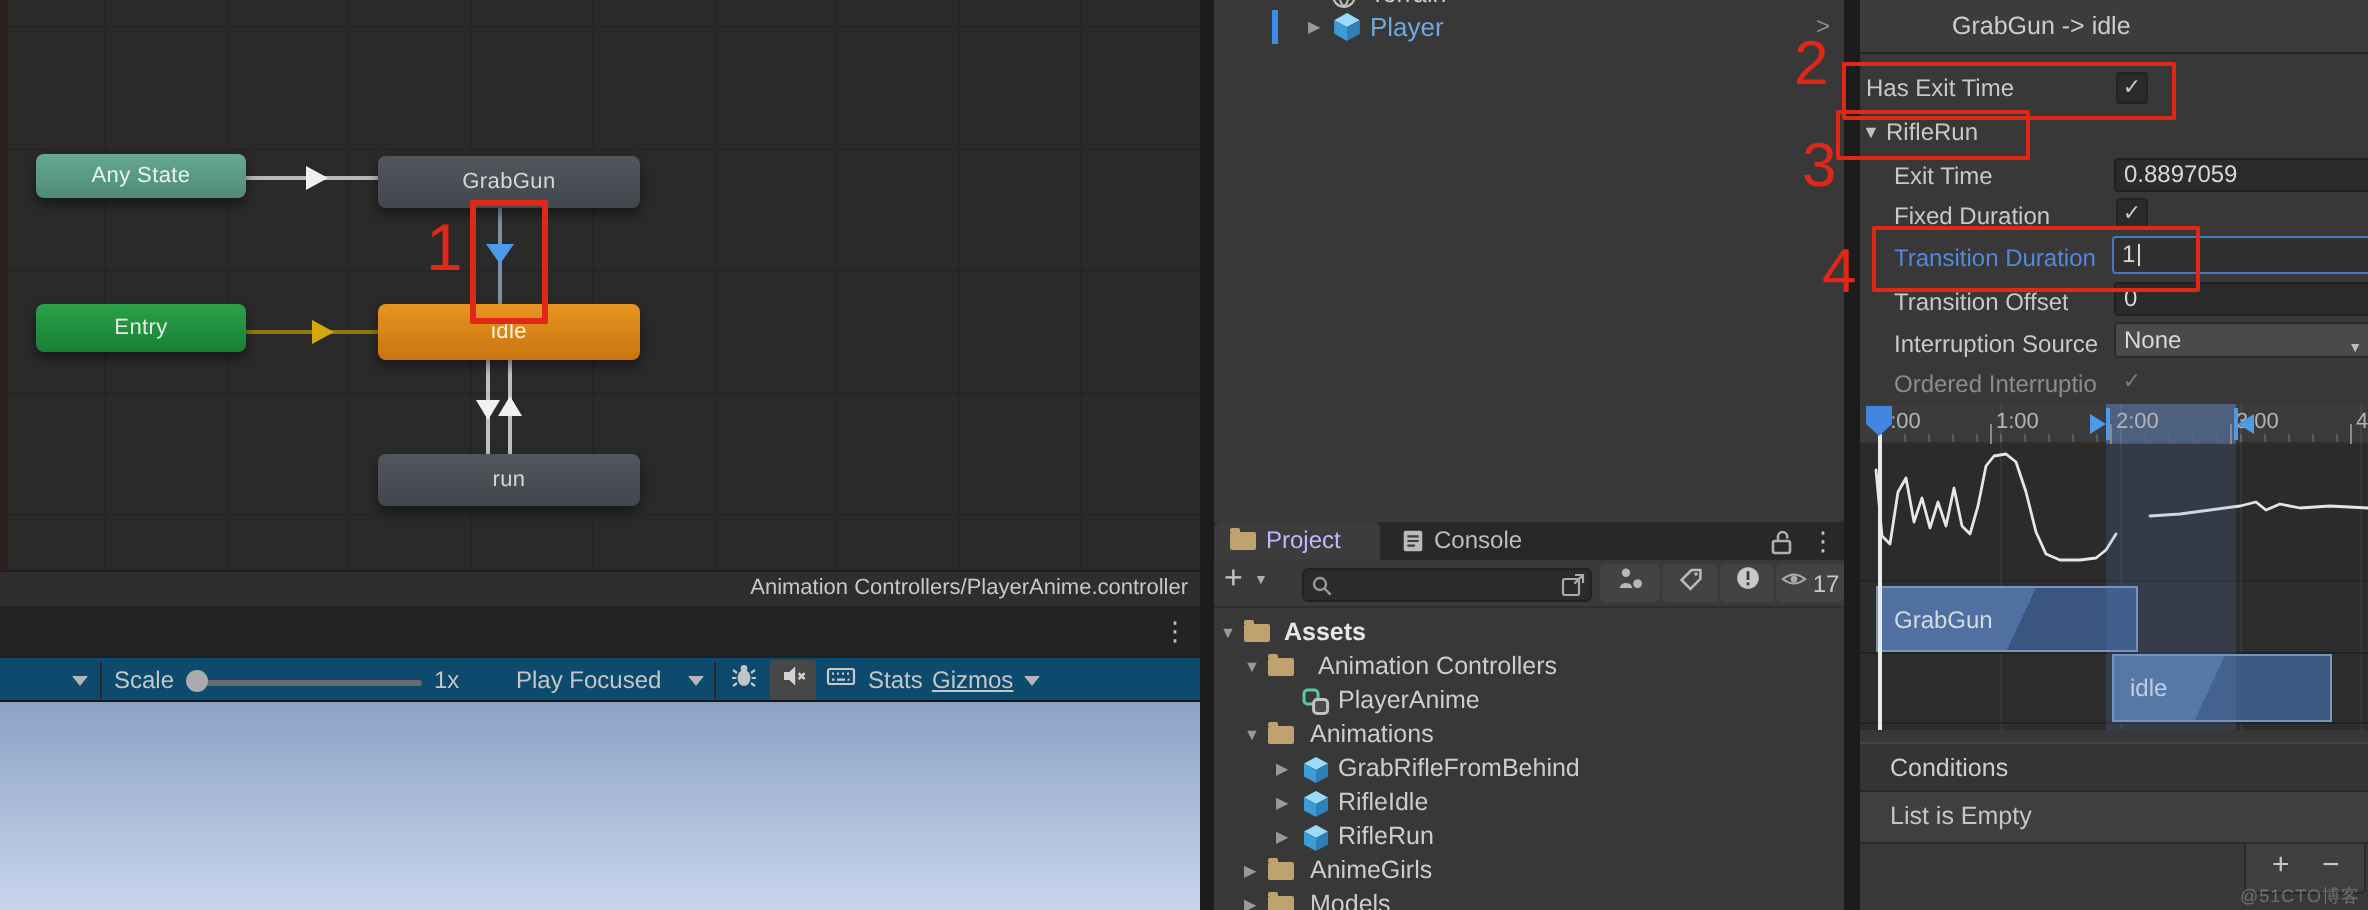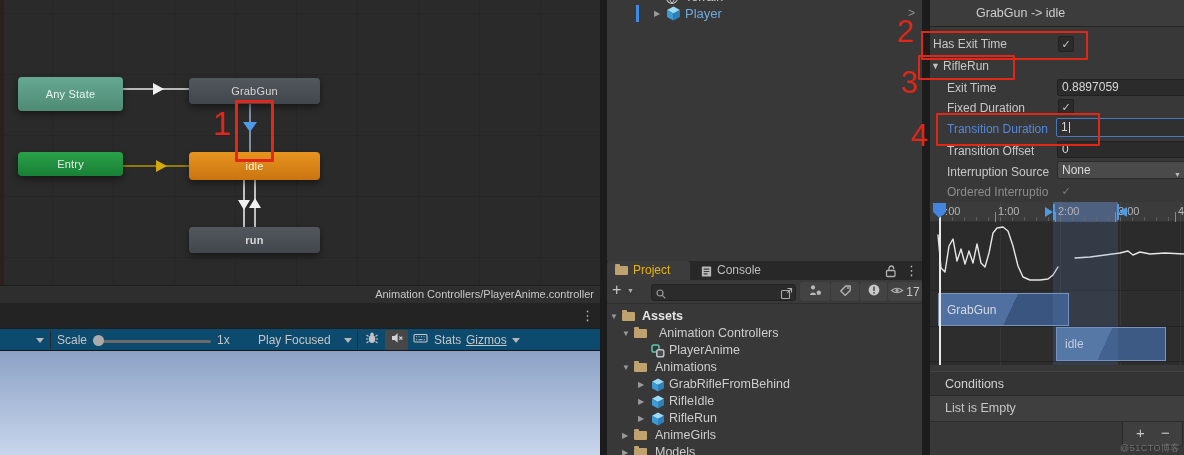--- a/index.html
+++ b/index.html
@@ -101,25 +101,25 @@
     <div class="tri" style="left:156px;top:160px;border-top:6px solid transparent;border-bottom:6px solid transparent;border-left:11px solid #d5a90e;"></div>
 
     <div class="line-v" style="left:249px;top:104px;height:48px;background:#7e8fa6;"></div>
     <div class="tri" style="left:243px;top:122px;border-left:7px solid transparent;border-right:7px solid transparent;border-top:10px solid #4d9be8;"></div>
 
     <div class="line-v" style="left:243px;top:180px;height:47px;"></div>
     <div class="line-v" style="left:254px;top:180px;height:47px;"></div>
     <div class="tri" style="left:238px;top:200px;border-left:6px solid transparent;border-right:6px solid transparent;border-top:10px solid #f0f0f0;"></div>
     <div class="tri" style="left:249px;top:198px;border-left:6px solid transparent;border-right:6px solid transparent;border-bottom:10px solid #f0f0f0;"></div>
 
-    <div class="node" style="left:18px;top:77px;width:105px;height:34px;background:linear-gradient(#66a892,#4e8b75);color:#eaf4ef;">Any State</div>
+    <div class="node" style="left:18px;top:77px;width:105px;height:22px;background:linear-gradient(#66a892,#4e8b75);color:#eaf4ef;">Any State</div>
     <div class="node" style="left:189px;top:78px;width:131px;height:26px;background:linear-gradient(#52575e,#42474d);color:#d6d6d6;">GrabGun</div>
     <div class="node" style="left:18px;top:152px;width:105px;height:24px;background:linear-gradient(#2ba14a,#188035);">Entry</div>
     <div class="node" style="left:189px;top:152px;width:131px;height:28px;background:linear-gradient(#e89420,#c9740f);color:#fdf4e3;">idle</div>
-    <div class="node" style="left:189px;top:227px;width:131px;height:26px;background:linear-gradient(#52575e,#42474d);color:#d6d6d6;font-weight:bold;">run</div>
+    <div class="node" style="left:189px;top:227px;width:131px;height:26px;background:linear-gradient(#52575e,#42474d);color:#d6d6d6;">run</div>
   </div>
 
   <div id="breadcrumb-bar">
     <span>Animation Controllers/PlayerAnime.controller</span>
   </div>
 
   <div id="game">
     <div class="abs dots" style="left:581px;top:6px;">⋮</div>
 
     <div id="game-toolbar">
@@ -190,21 +190,21 @@
       </span>
       <span class="t-label" style="left:78px;color:#6fa8dc;font-size:13px;">Player</span>
       <span class="abs" style="left:301px;top:1px;color:#909090;font-size:12px;">&gt;</span>
     </div>
   </div>
 
   <div id="project">
     <div id="proj-tabbar">
       <div class="tab" style="left:0;width:83px;background:#3c3c3c;">
         <span class="icon-folder" style="left:8px;top:5px;"></span>
-        <span class="tab-label" style="left:26px;color:#eab308;">Project</span>
+        <span class="tab-label" style="left:26px;color:#c4b5fd;">Project</span>
       </div>
       <div class="tab" style="left:84px;width:96px;">
         <span class="abs" style="left:9px;top:3px;">
           <svg width="13" height="13" viewBox="0 0 14 14">
               <rect x="2" y="1.5" width="10" height="11" rx="1" fill="#b9b9b9"></rect>
               <path d="M4 4.5 h6 M4 7 h6 M4 9.5 h4" stroke="#3a3a3a" stroke-width="1.2"></path>
             </svg>
         </span>
         <span class="tab-label" style="left:26px;color:#bdbdbd;">Console</span>
       </div>

